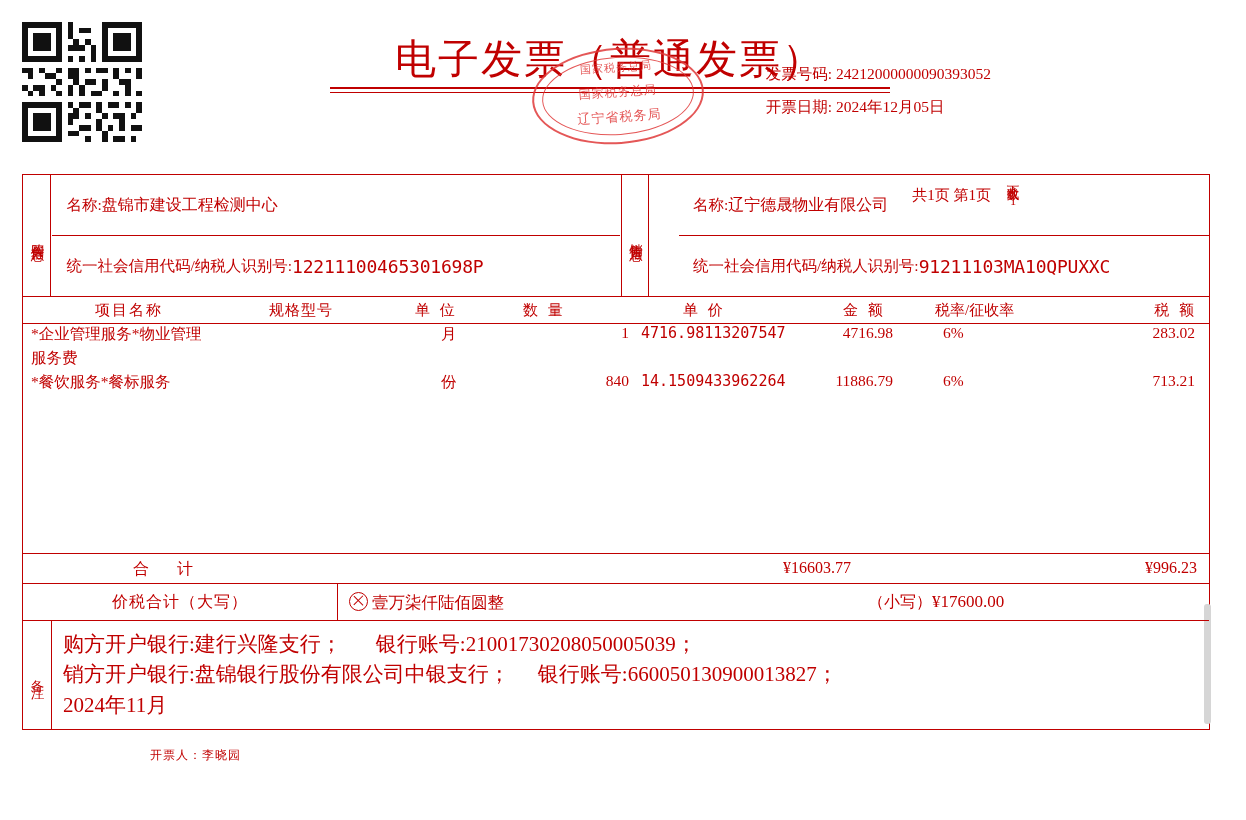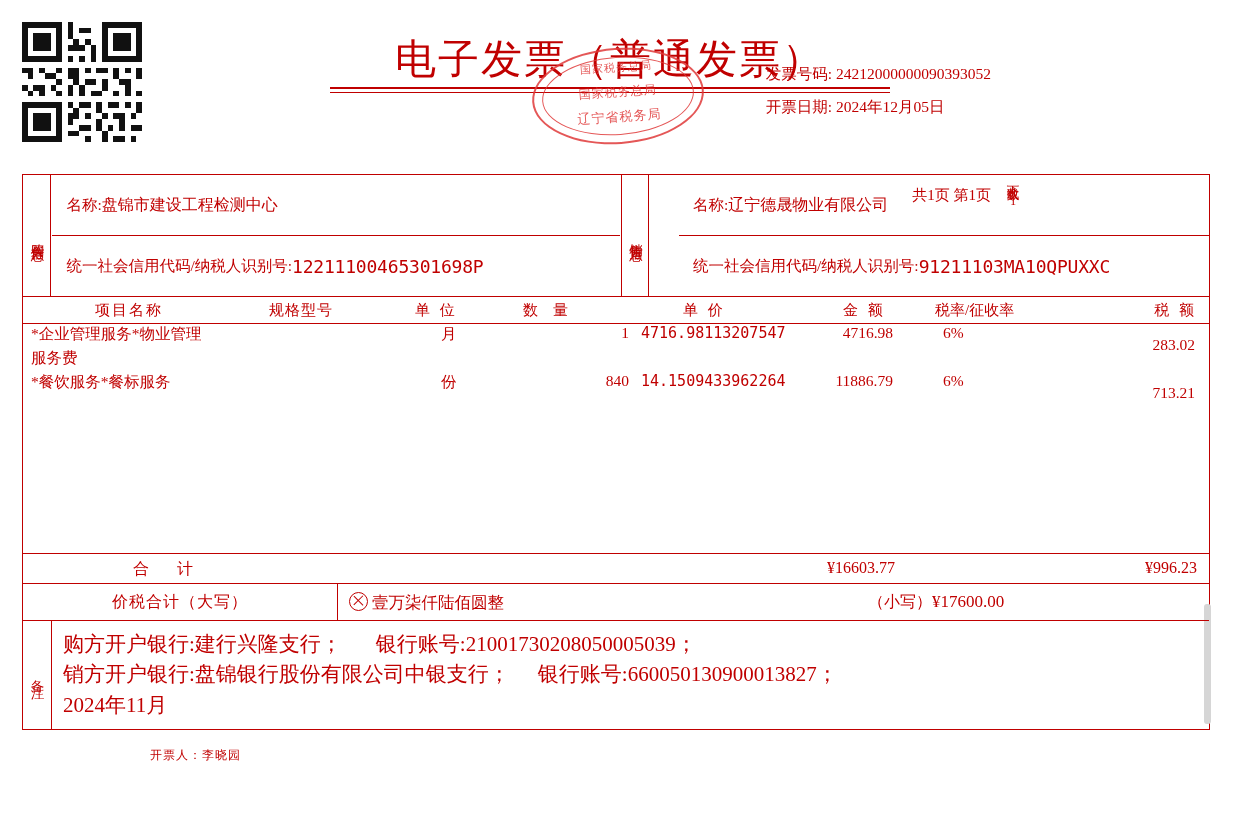--- a/index.html
+++ b/index.html
@@ -212,21 +212,21 @@
   .items-head .c,
   .items-body .c {
     position: absolute;
     font-size: 15px;
     white-space: nowrap;
   }
   .items-head .c { top: 4px; }
   .c-name   { left: 72px; letter-spacing: 2px;}
   .c-spec   { left: 246px; letter-spacing: 1px; font-family: Liberation Mono, monospace;}
   .c-unit   { left: 392px; letter-spacing: 3px;}
-  .c-qty    { left: 500px; letter-spacing: 3px; font-family: Liberation Mono, monospace;}
+  .c-qty    { left: 500px; letter-spacing: 3px;}
   .c-price  { left: 660px; letter-spacing: 3px;}
   .c-amt    { left: 820px; letter-spacing: 3px;}
   .c-rate   { left: 912px; letter-spacing: 0px;}
   .c-tax    { right: 12px; letter-spacing: 3px;}
 
   .items-body {
     position: absolute;
     left: 0;
     top: 149px;
     width: 100%;
@@ -237,21 +237,21 @@
     height: 24px;
     font-size: 15.5px;
   }
   .irow .f { position: absolute; white-space: nowrap; }
   .f-name  { left: 8px; }
   .f-unit  { left: 418px; }
   .f-qty   { left: 500px; width: 106px; text-align: right; }
   .f-price { left: 618px; font-family: "DejaVu Sans Mono", monospace; font-size: 15px; }
   .f-amt   { left: 760px; width: 110px; text-align: right; }
   .f-rate  { left: 920px; }
-  .f-tax   { right: 14px; margin-top: 12px; }
+  .f-tax   { right: 14px; }
 
   
   .totals {
     position: absolute;
     left: 0;
     top: 378px;
     width: 100%;
     height: 30px;
     border-top: 1.4px solid #c00000;
     box-sizing: border-box;
@@ -261,21 +261,20 @@
     left: 110px;
     top: 5px;
     font-size: 16px;
     letter-spacing: 12px;
   }
   .totals .amt {
     position: absolute;
     left: 760px;
     width: 112px;
     top: 5px;
-    text-align: right;
     font-size: 16px;
     font-family: "Liberation Serif", serif;
   }
   .totals .tax {
     position: absolute;
     right: 12px;
     top: 5px;
     font-size: 16px;
   }
 

